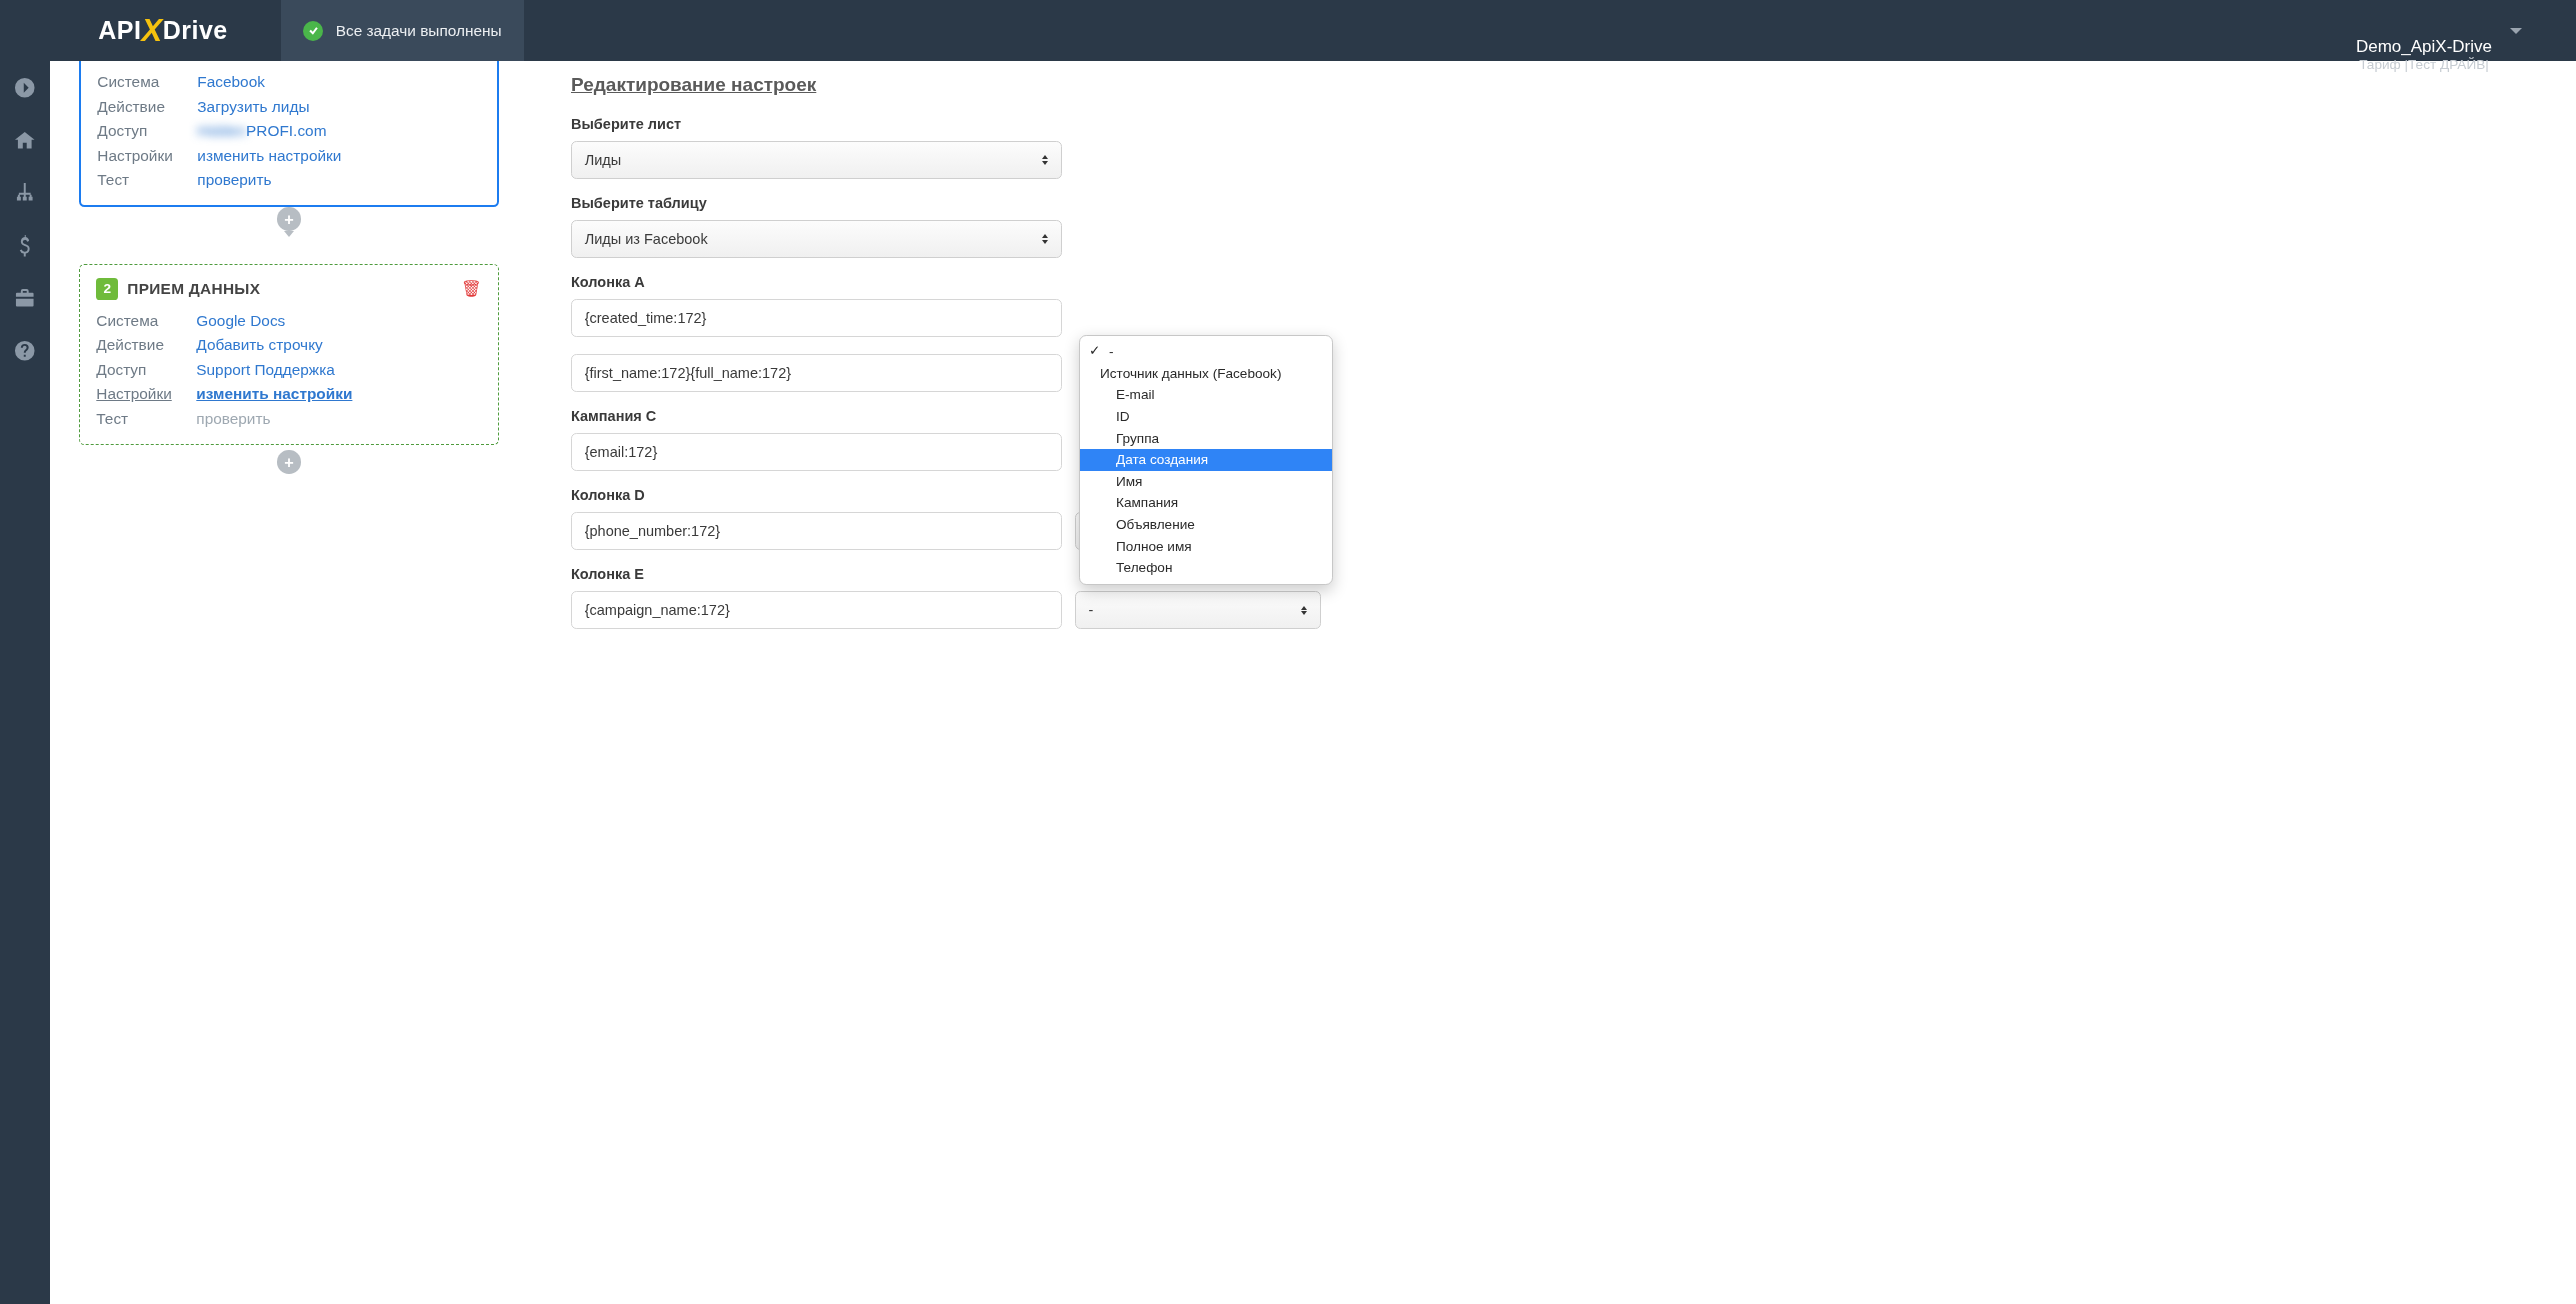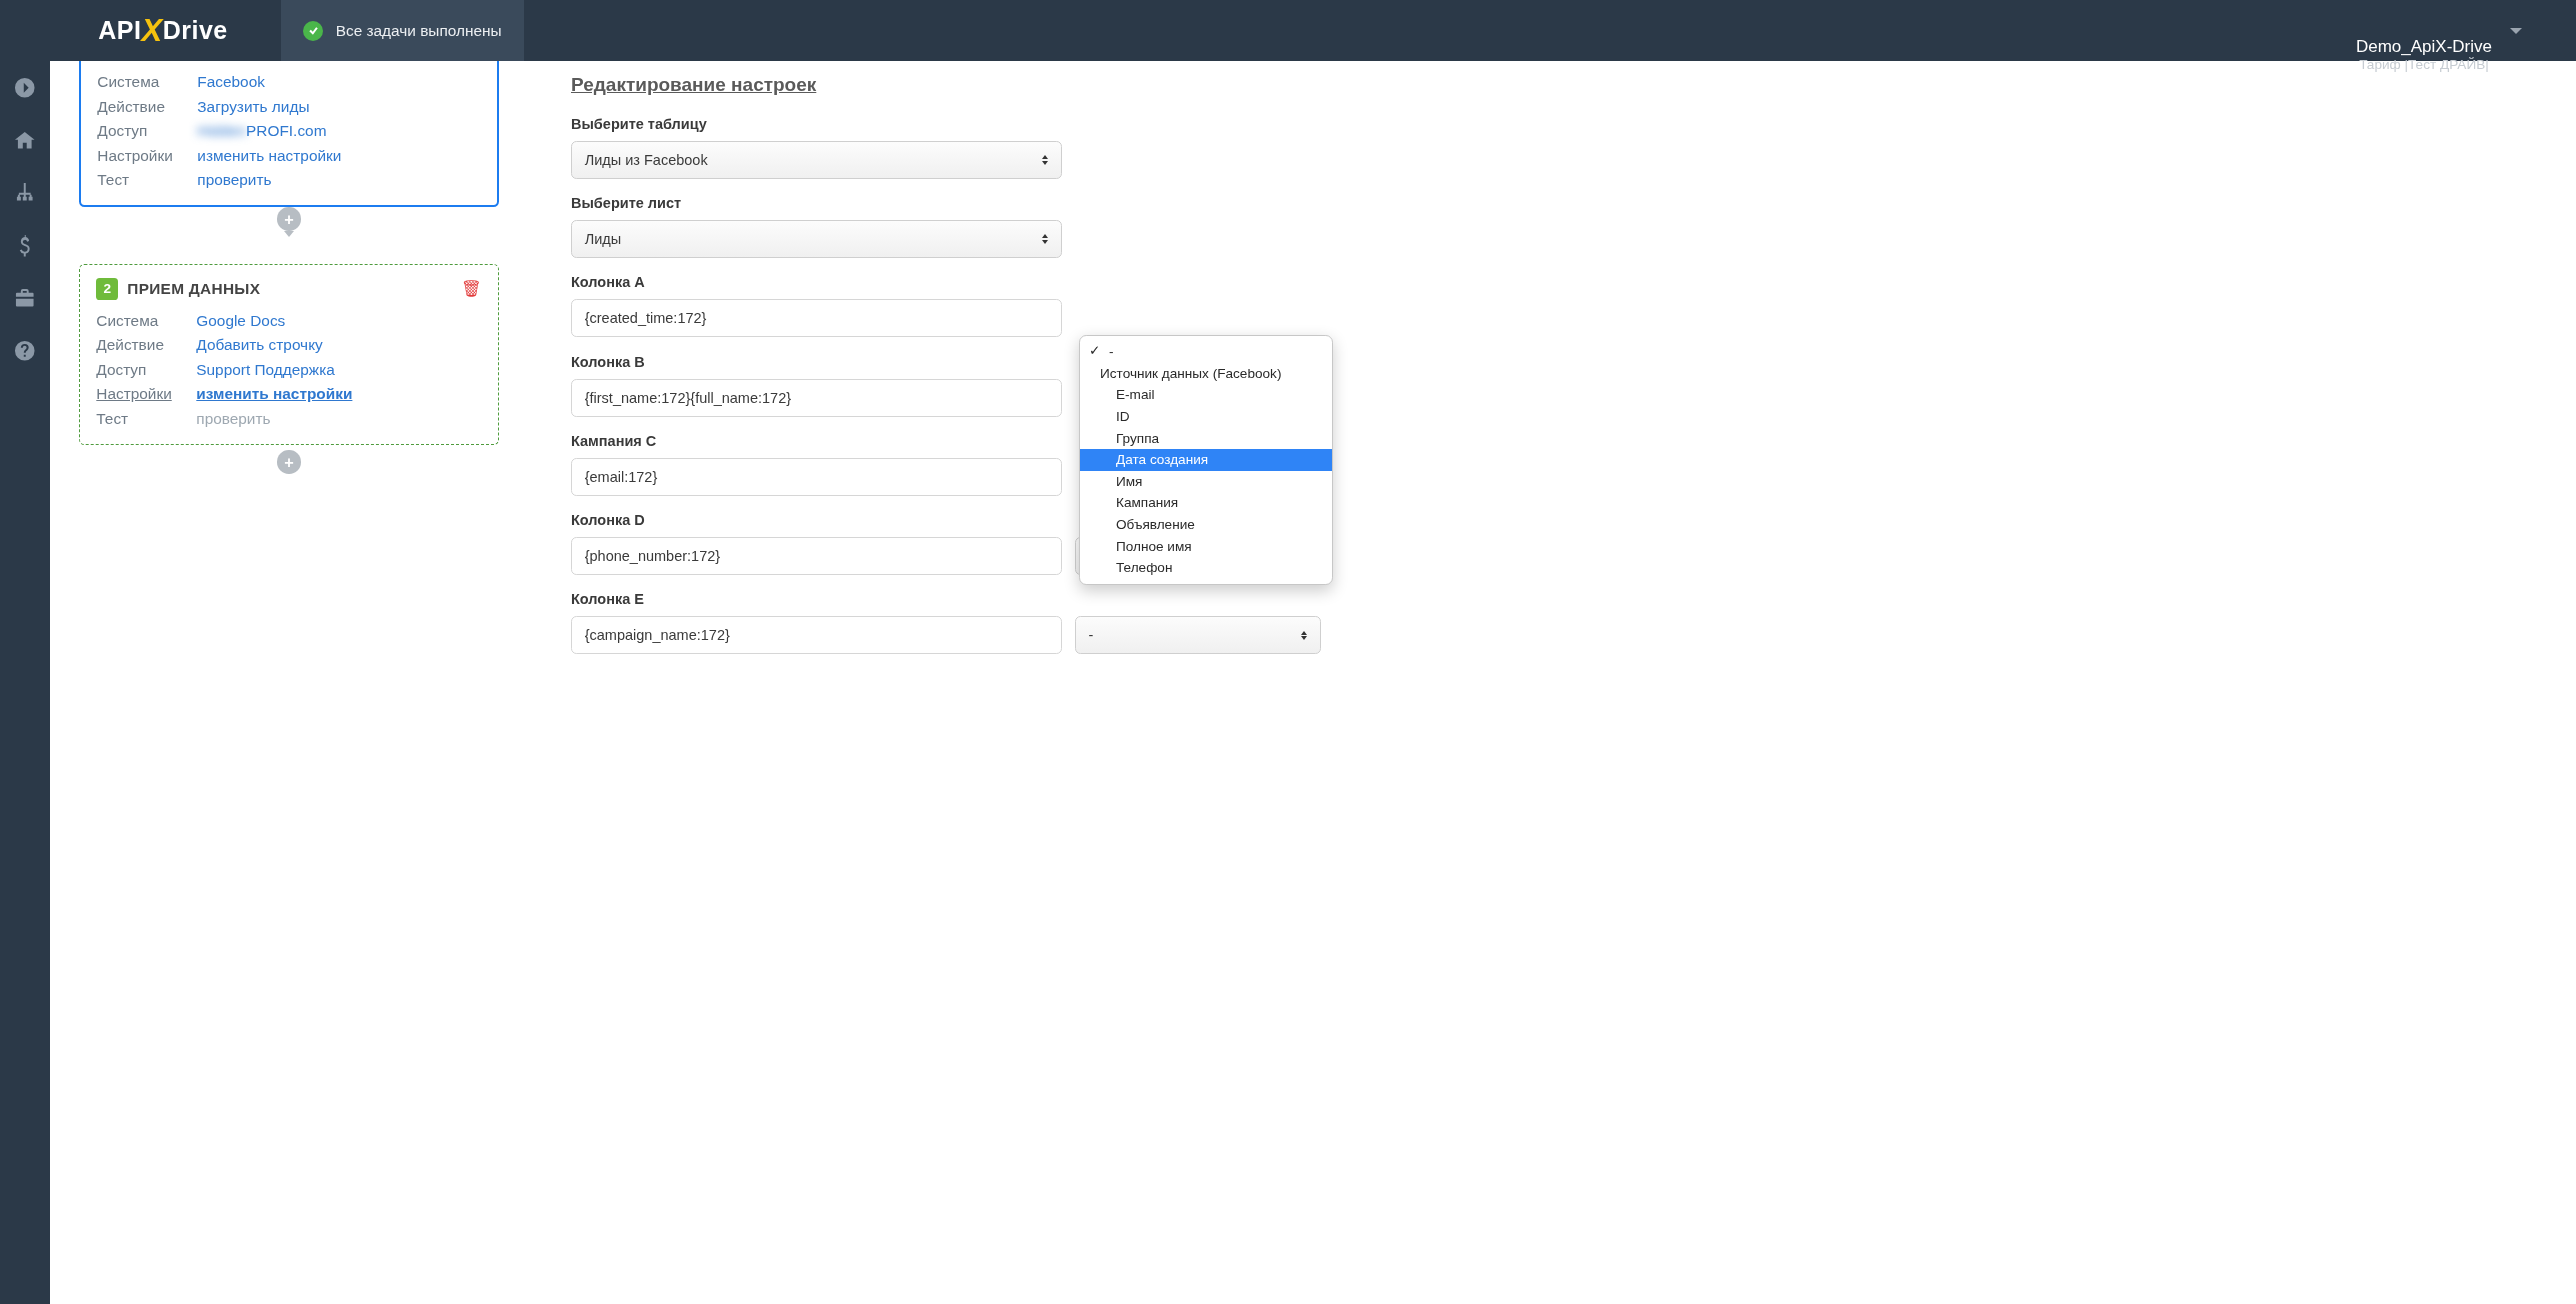--- a/index.html
+++ b/index.html
@@ -388,44 +388,43 @@
 
     <div class="connector" style="margin-top:5.4px;">
       <div class="plus">+</div>
     </div>
   </div>
 
   <div class="right-col">
     <div class="section-title">Редактирование настроек</div>
 
     <div class="field-group">
+      <div class="field-label">Выберите лист</div>
+      <div class="select">
+        <span>Лиды</span>
+        <span class="arrows"></span>
+      </div>
+    </div>
+
+    <div class="field-group">
       <div class="field-label">Выберите таблицу</div>
       <div class="select">
         <span>Лиды из Facebook</span>
         <span class="arrows"></span>
       </div>
     </div>
 
     <div class="field-group">
-      <div class="field-label">Выберите лист</div>
-      <div class="select">
-        <span>Лиды</span>
-        <span class="arrows"></span>
-      </div>
-    </div>
-
-    <div class="field-group">
       <div class="field-label">Колонка A</div>
       <div class="column-row">
         <input class="text-input" value="{created_time:172}" style="">
       </div>
     </div>
 
     <div class="field-group">
-      <div class="field-label">Колонка B</div>
       <div class="column-row">
         <input class="text-input" value="{first_name:172}{full_name:172}" style="">
       </div>
     </div>
 
     <div class="field-group">
       <div class="field-label">Кампания C</div>
       <div class="column-row">
         <input class="text-input" value="{email:172}" style="">
       </div>

